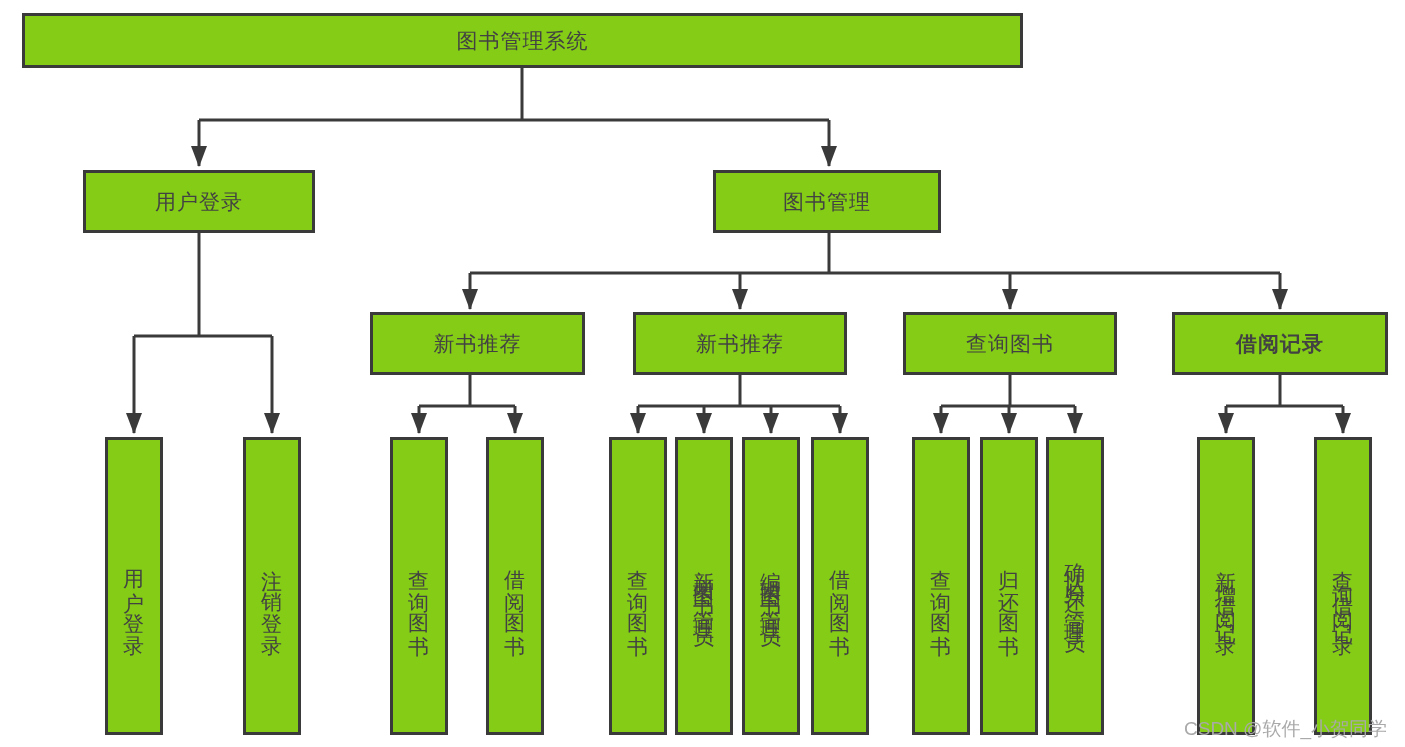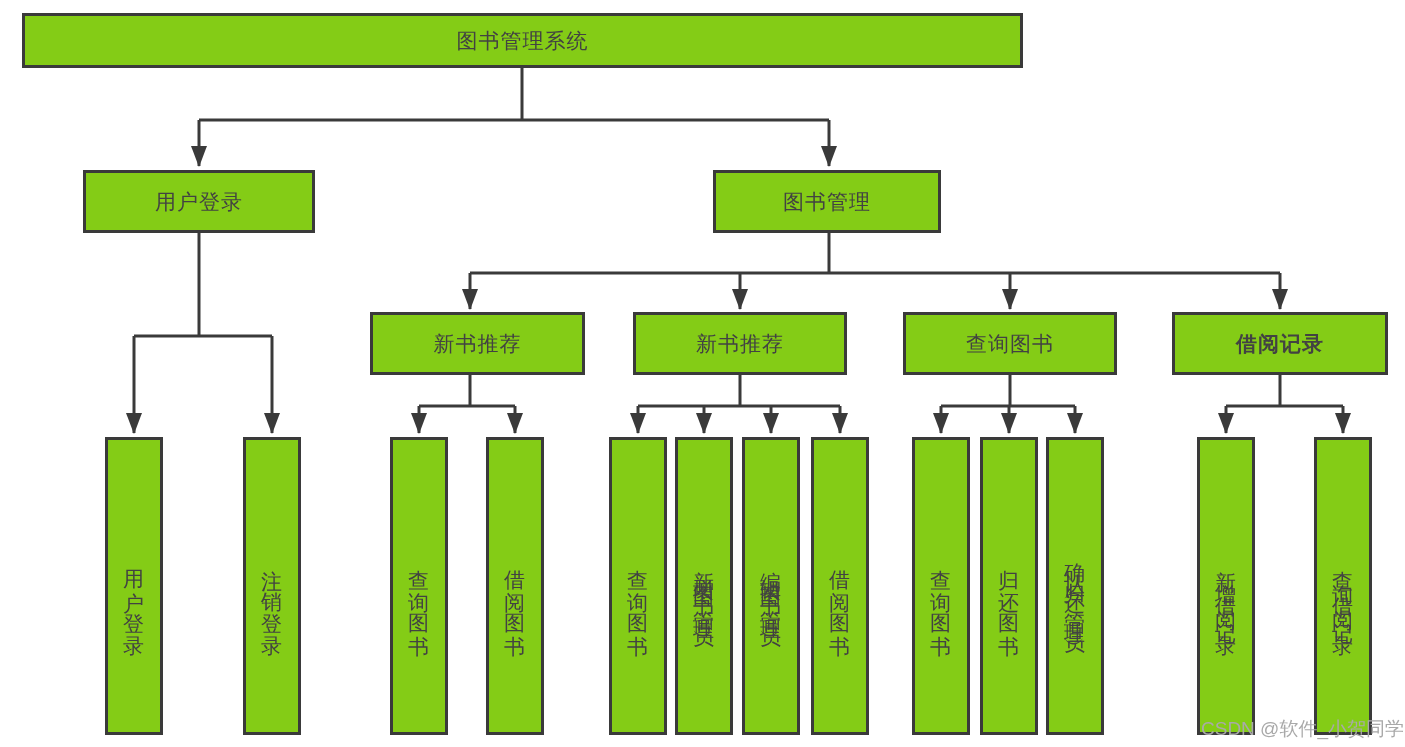--- a/index.html
+++ b/index.html
@@ -35,21 +35,20 @@
   .sp6{letter-spacing:13px;margin-top:13px;}
   .sp8{letter-spacing:10px;margin-top:10px;}
   .sp9{letter-spacing:8px;margin-top:8px;}
   .watermark{
     position:absolute;
     left:1184px;top:716px;
     font-size:19px;
     color:#a9a9a9;
     z-index:3;
     white-space:nowrap;
-    margin-left:17px;
   }
 </style>
 </head>
 <body>
 
 <div class="canvas">
 
   <svg class="wires" width="1405" height="747" viewBox="0 0 1405 747">
     <defs>
       <marker id="arrow" viewBox="0 0 10 10" refX="9.5" refY="5" markerWidth="7" markerHeight="7" orient="auto">

